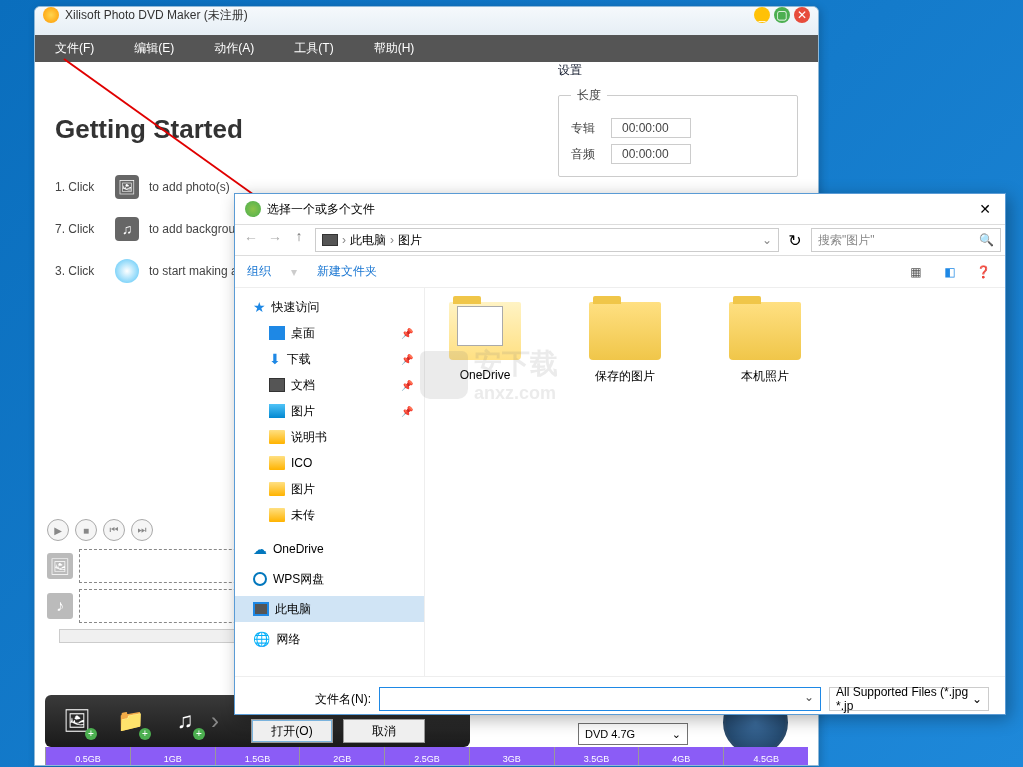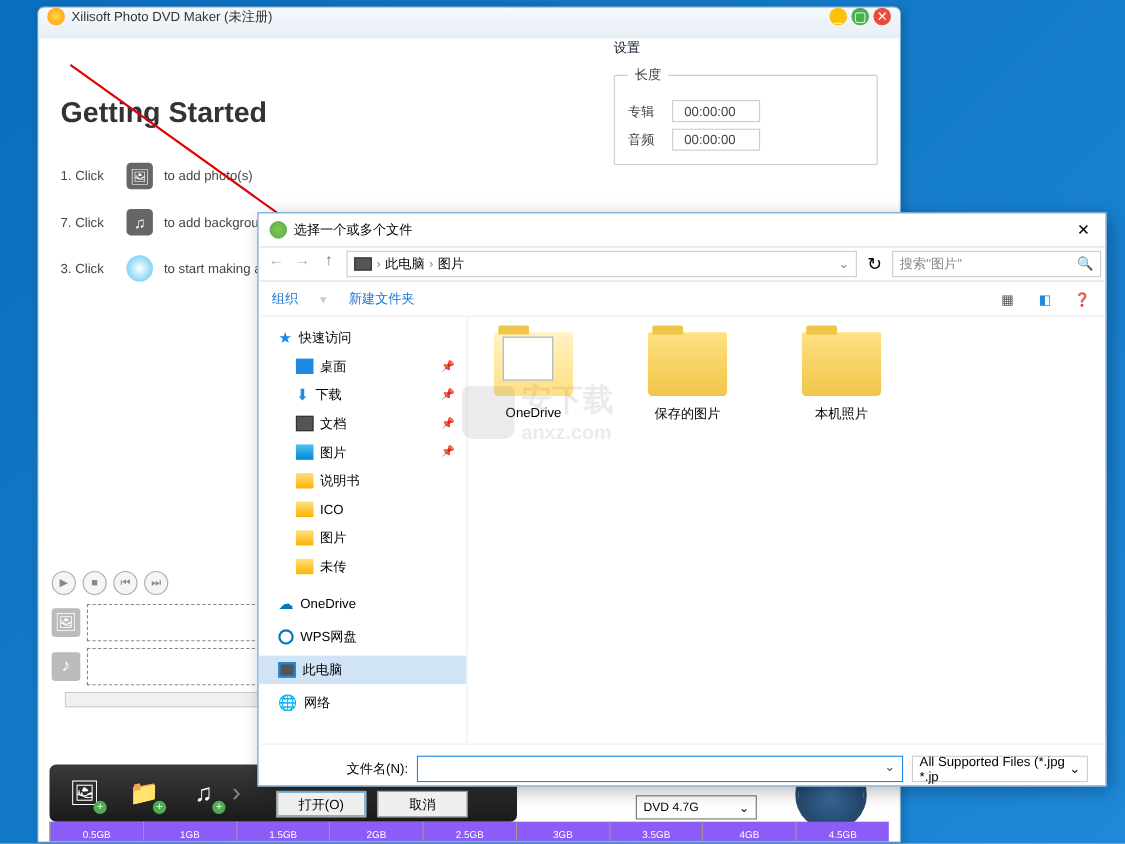--- a/index.html
+++ b/index.html
@@ -127,20 +127,27 @@
 
 <div class="app-window">
   <div class="titlebar">
     <div class="app-icon"></div>
     <span>Xilisoft Photo DVD Maker (未注册)</span>
     <div class="spacer"></div>
     <div class="wbtn min">_</div>
     <div class="wbtn max">▢</div>
     <div class="wbtn close">✕</div>
   </div>
+  <div class="menubar">
+    <span>文件(F)</span>
+    <span>编辑(E)</span>
+    <span>动作(A)</span>
+    <span>工具(T)</span>
+    <span>帮助(H)</span>
+  </div>
 
   <div class="content">
     <h1 class="gs-title">Getting Started</h1>
     <div class="steps">
       <div class="step">
         <span class="num">1. Click</span>
         <span class="ic">🖼</span>
         <span>to add photo(s)</span>
       </div>
       <div class="step">

